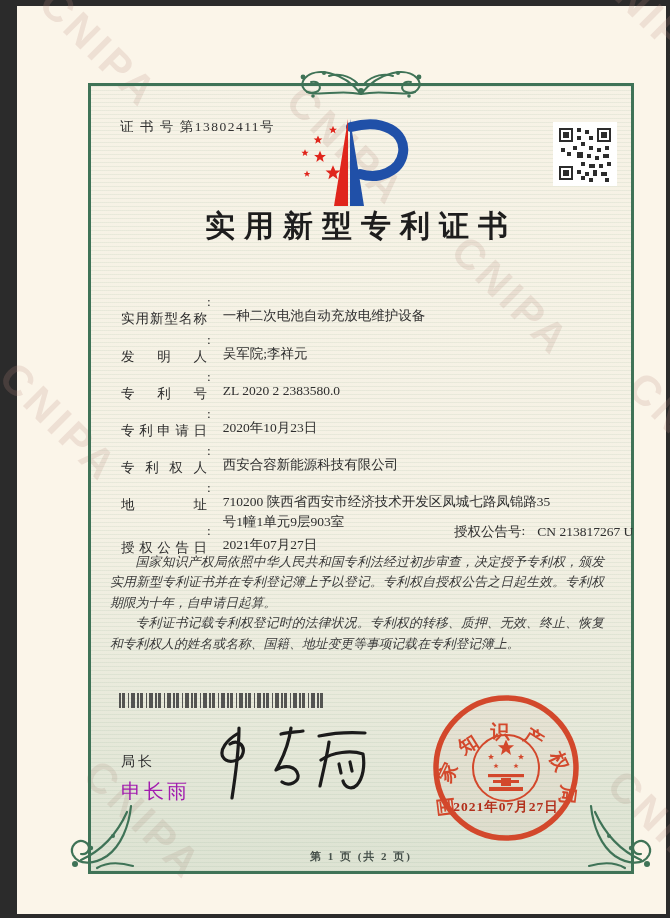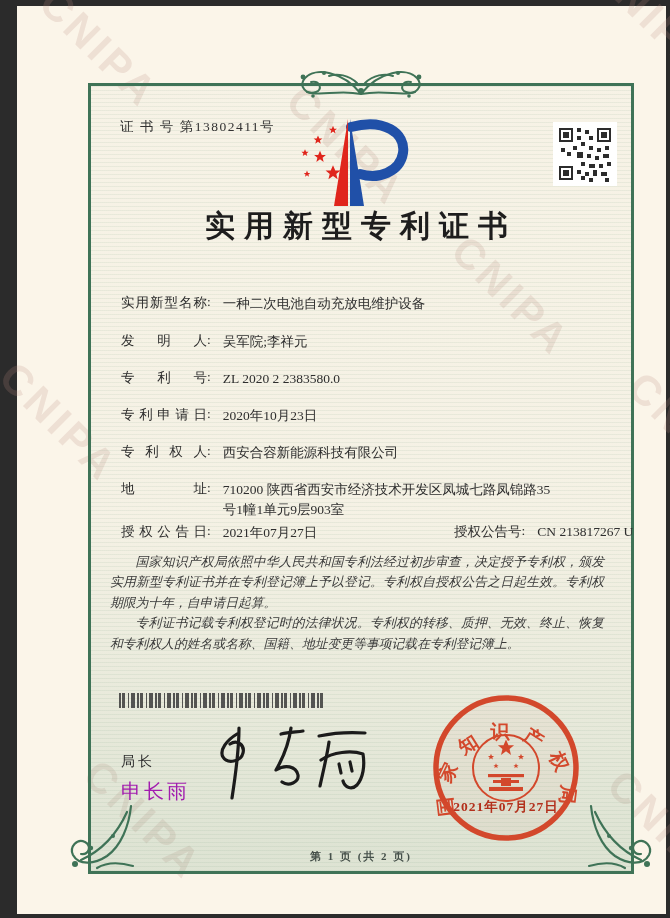--- a/index.html
+++ b/index.html
@@ -17,24 +17,24 @@
            linear-gradient(to bottom, rgba(140,175,150,0.04), rgba(134,172,146,0.05) 55%, rgba(120,165,135,0.22) 97%),
            repeating-linear-gradient(0deg, rgba(90,140,105,0.09) 0 1px, rgba(0,0,0,0) 1px 4px);}
   .orn{position:absolute;z-index:3;}
   .content{position:absolute;inset:0;z-index:4;padding-left:11px;}
   .certno{position:absolute;left:103px;top:112px;font-size:13.5px;letter-spacing:1.5px;color:#323232;}
   .logo{position:absolute;left:270px;top:110px;}
   .qr{position:absolute;left:536px;top:116px;}
   .title{position:absolute;left:71px;top:200px;width:546px;text-align:center;
          font-size:30px;font-weight:700;letter-spacing:9px;color:#1d1d1d;}
   .row{position:absolute;left:104px;font-size:13.5px;color:#2e2e2e;}
-  .lab{display:inline-block;width:86px;text-align:justify;text-align-last:justify;vertical-align:top;}
+  .lab{display:inline-block;width:86px;text-align:justify;text-align-last:justify;vertical-align:top;margin-top:16px;}
   .colon{vertical-align:top;}
   .val{display:inline-block;margin-left:12px;max-width:380px;white-space:pre-line;
-       vertical-align:top;line-height:1.45;}
+       vertical-align:top;line-height:1.45;margin-top:12px;}
   .grant2{position:absolute;left:333px;top:0;white-space:nowrap;}
   .bodytxt{position:absolute;left:93px;top:546px;width:494px;font-size:12.8px;line-height:1.6;
            color:#3a3a3a;font-style:italic;}
   .bodytxt p{margin:0;text-indent:2em;text-align:justify;}
   .barcode{position:absolute;left:102px;top:687px;width:205px;height:15px;opacity:.85;
      background:repeating-linear-gradient(90deg,#3a3a3a 0 2px,transparent 2px 3px,#3a3a3a 3px 6px,
        transparent 6px 9px,#3a3a3a 9px 10px,transparent 10px 12px,#3a3a3a 12px 16px,transparent 16px 18px);}
   .sig-title{position:absolute;left:104px;top:747px;font-size:14px;letter-spacing:3px;color:#2e2e2e;}
   .sig-name{position:absolute;left:104px;top:772px;font-size:20px;letter-spacing:3px;color:#a21caf;}
   .signature{position:absolute;left:182px;top:714px;}

